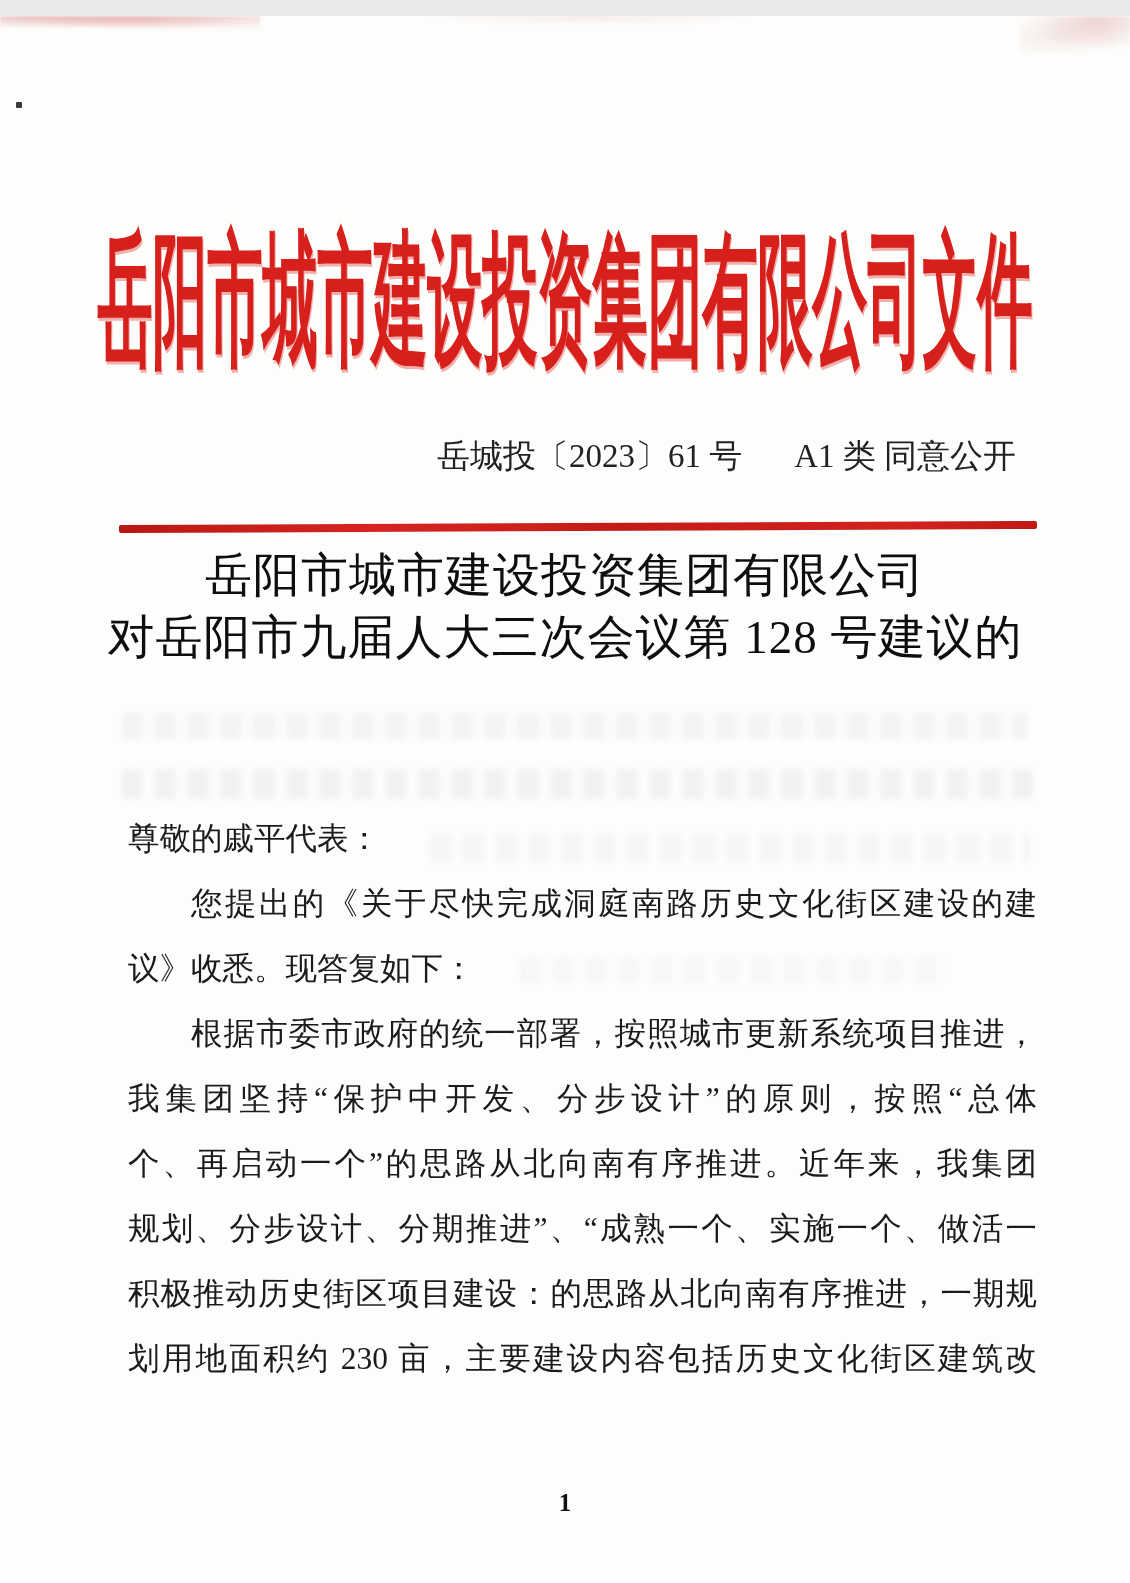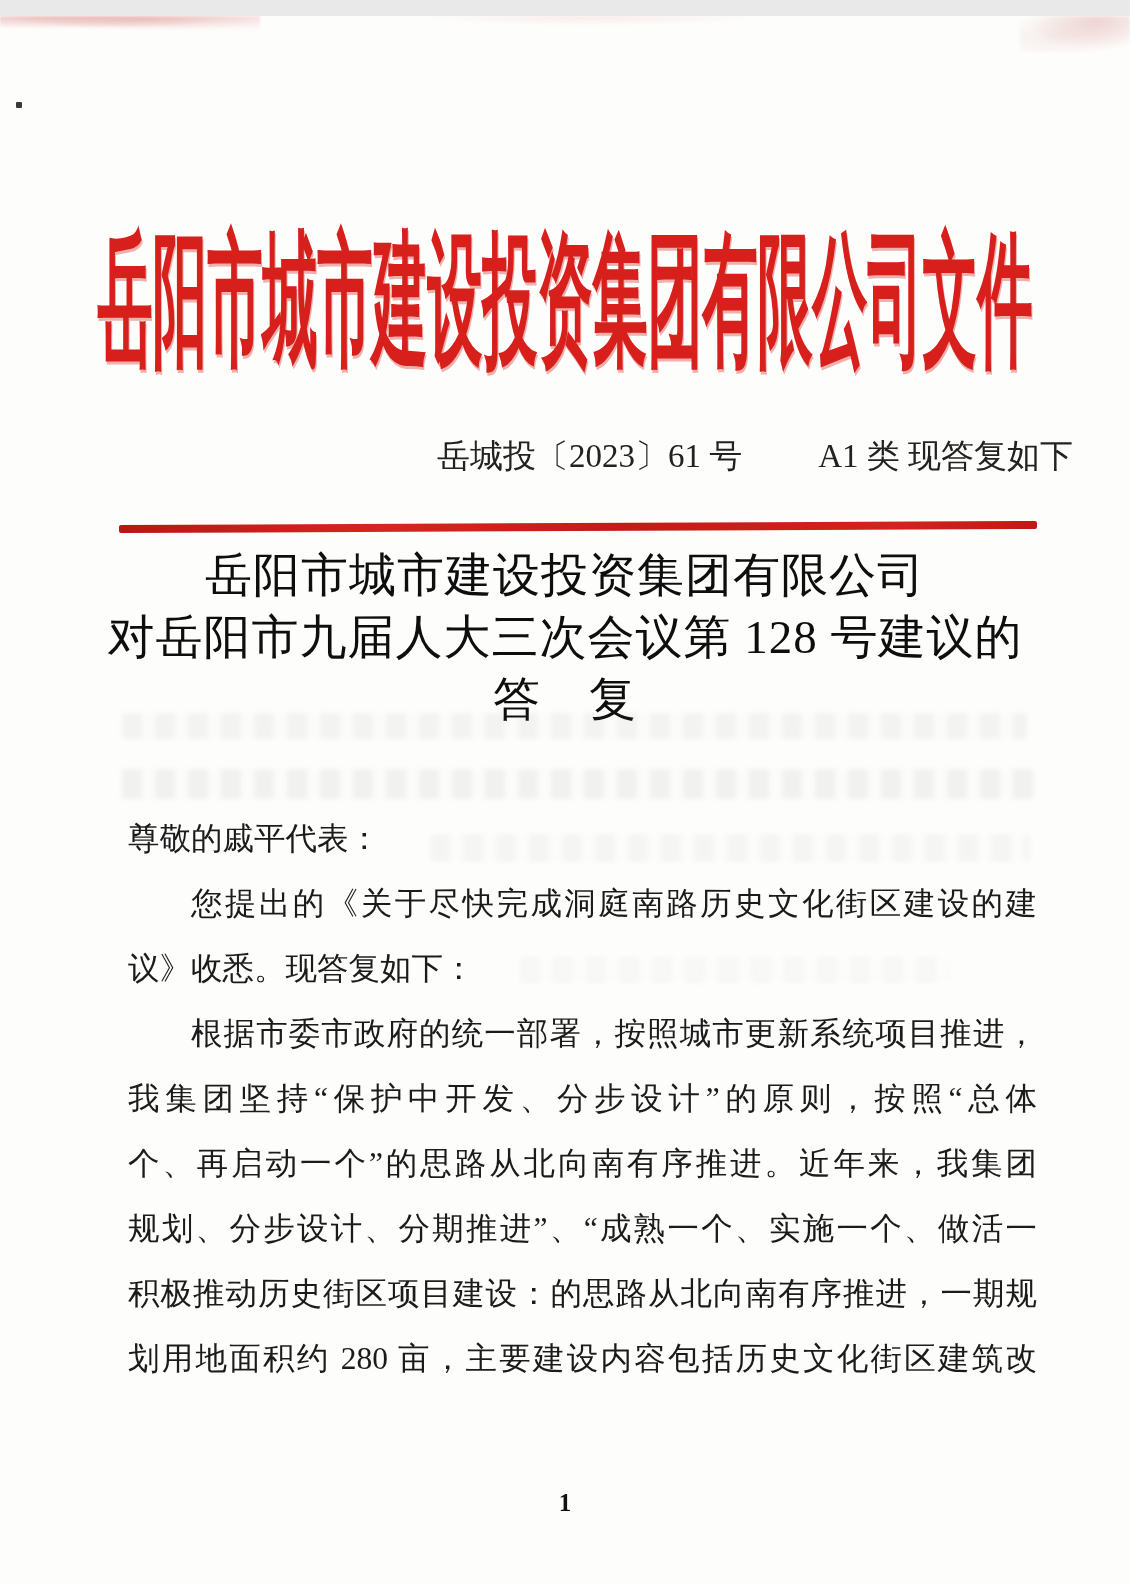--- a/index.html
+++ b/index.html
@@ -58,21 +58,21 @@
     transform: scaleY(2.65);
     transform-origin: 50% 0;
     text-shadow: 1px 1px 0 rgba(215,32,27,.35);
   }
 
   
   .docnum-row {
     position: absolute;
     top: 420px; left: 437px;
     display: flex;
-    gap: 76px;
+    gap: 52px;
     font-size: 33px;
     line-height: 40px;
     color: #222;
     white-space: nowrap;
   }
 
   
   .red-rule {
     position: absolute;
     top: 507px; left: 119px;
@@ -143,43 +143,42 @@
 
   <div class="smudge-top-left"></div>
   <div class="smudge-top-mid"></div>
   <div class="smudge-top-right"></div>
   <div class="speck"></div>
 
   <div class="banner">岳阳市城市建设投资集团有限公司文件</div>
 
   <div class="docnum-row">
     <span>岳城投〔2023〕61 号</span>
-    <span>A1 类 现答复如下</span>
+    <span>A1 类 同意公开</span>
   </div>
 
   <div class="red-rule"></div>
 
   <div class="doc-title">
     <div>岳阳市城市建设投资集团有限公司</div>
     <div>对岳阳市九届人大三次会议第 128 号建议的</div>
-    <div>答　复</div>
   </div>
 
   <div class="bleed bleed-1"></div>
   <div class="bleed bleed-2"></div>
   <div class="bleed bleed-3"></div>
   <div class="bleed bleed-4"></div>
 
   <div class="body-text">
     <div class="bline short">尊敬的戚平代表：</div>
     <div class="bline indent">您提出的《关于尽快完成洞庭南路历史文化街区建设的建</div>
     <div class="bline short">议》收悉。现答复如下：</div>
     <div class="bline indent">根据市委市政府的统一部署，按照城市更新系统项目推进，</div>
     <div class="bline">我集团坚持“保护中开发、分步设计”的原则，按照“总体</div>
     <div class="bline">个、再启动一个”的思路从北向南有序推进。近年来，我集团</div>
     <div class="bline">规划、分步设计、分期推进”、“成熟一个、实施一个、做活一</div>
     <div class="bline">积极推动历史街区项目建设：的思路从北向南有序推进，一期规</div>
-    <div class="bline">划用地面积约 280 亩，主要建设内容包括历史文化街区建筑改</div>
+    <div class="bline">划用地面积约 230 亩，主要建设内容包括历史文化街区建筑改</div>
   </div>
 
   <div class="page-number">1</div>
 
 </div>
 
 </body></html>

